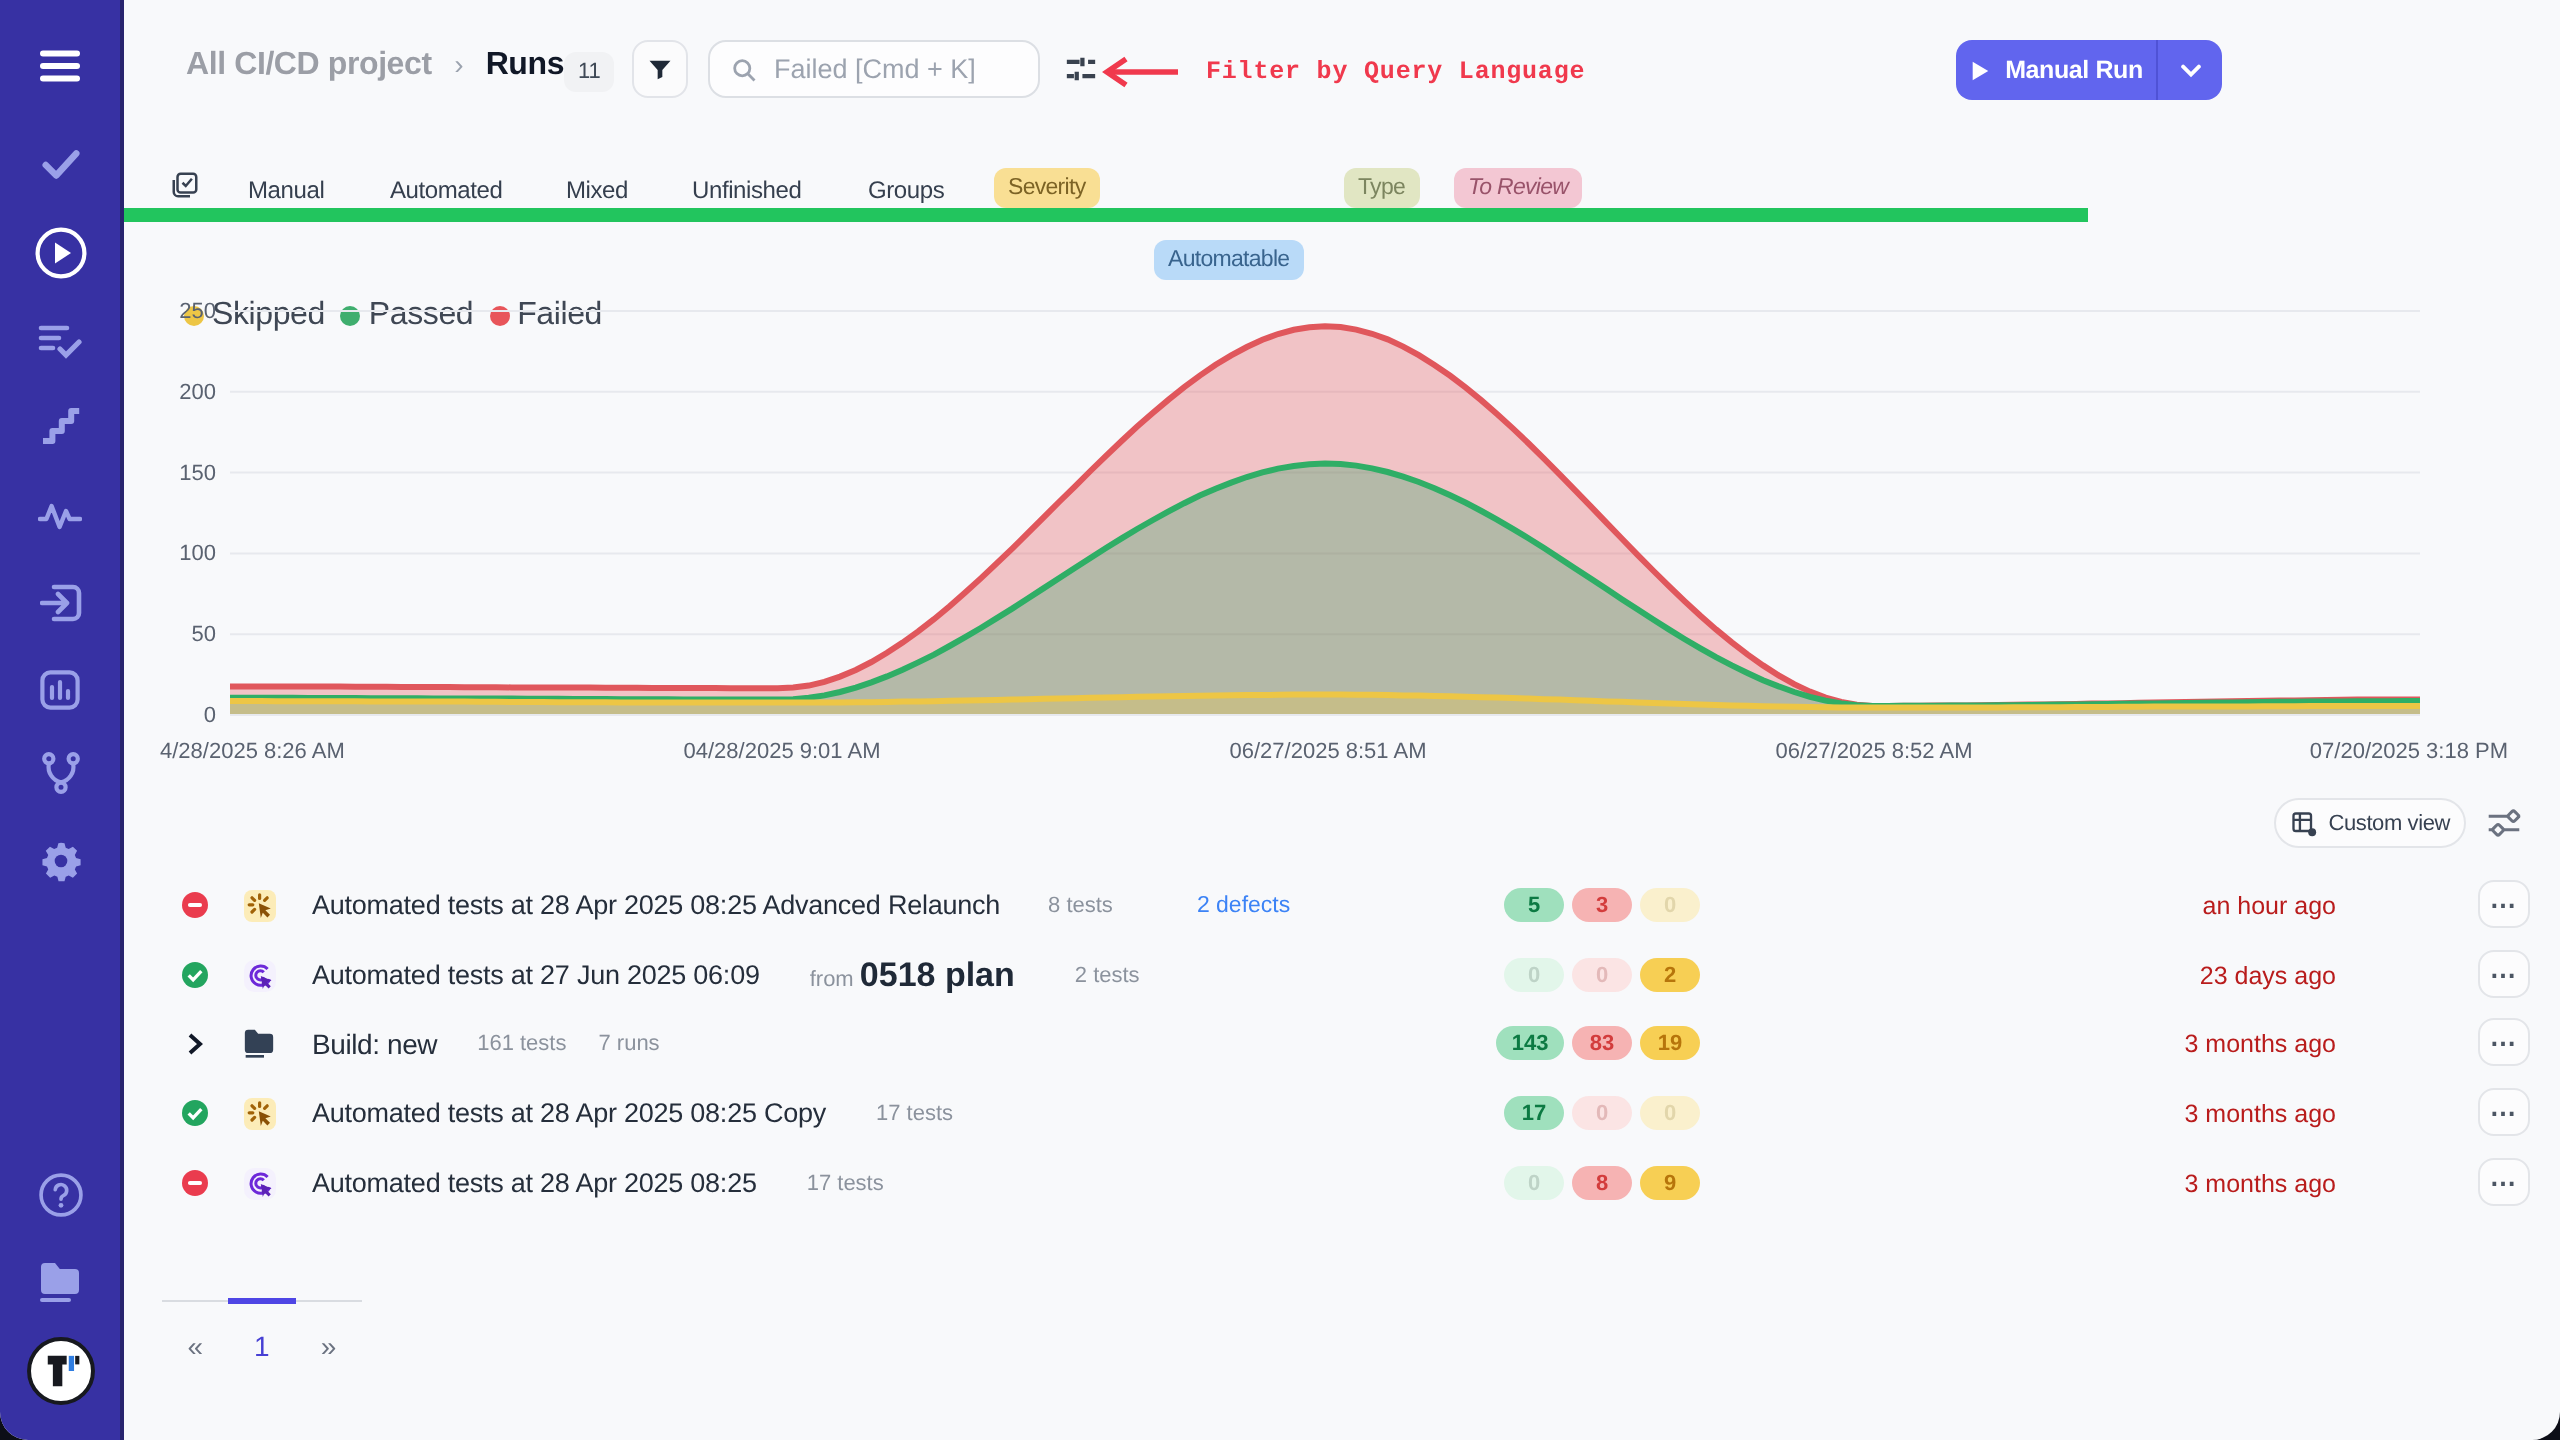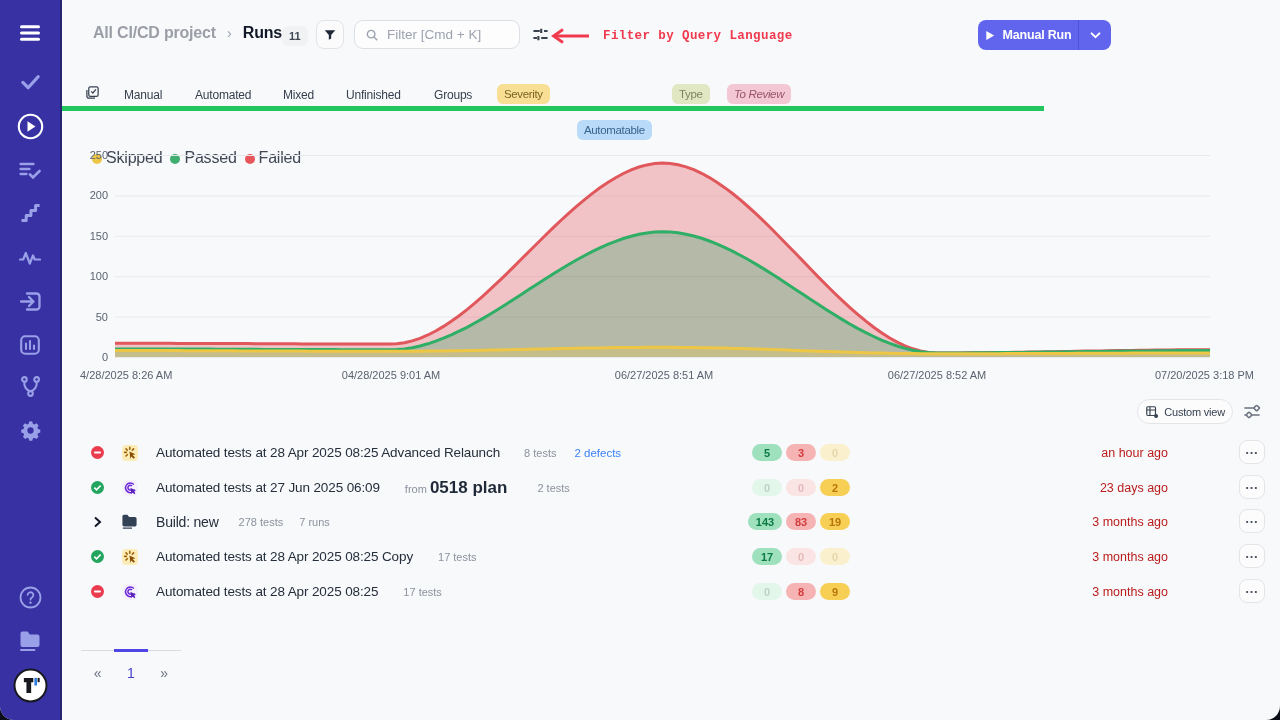--- a/index.html
+++ b/index.html
@@ -5,44 +5,44 @@
 * { margin:0; padding:0; box-sizing:border-box; }
 html,body { width:1280px; height:720px; overflow:hidden; background:#0c0e17; }
 body { font-family:"Liberation Sans", sans-serif; }
 .app { position:relative; width:1280px; height:720px; border-radius:0 0 14px 14px; overflow:hidden; background:#f8f9fb; }
 .sidebar { position:absolute; left:0; top:0; width:62px; height:720px; background:#3731a3; border-right:2px solid #28246e; }
 .sb-ic { position:absolute; left:0; width:60px; display:flex; justify-content:center; }
 .main { position:absolute; left:62px; top:0; width:1218px; height:720px; }
 .crumb { position:absolute; left:31px; top:24px; font-size:16px; letter-spacing:-0.2px; font-weight:700; color:#9b9ea6; }
 .crumb .sep { color:#9ca3af; font-weight:400; font-size:14px; padding:0 7px; }
 .crumb .cur { color:#111827; }
-.badge11 { position:absolute; left:220px; top:26px; background:#f1f2f4; color:#3f4956; font-size:11px; font-weight:700; border-radius:6px; padding:4px 7px; }
+.badge11 { position:absolute; left:220px; top:26px; background:#f1f2f4; color:#3f4956; font-size:11px; font-weight:400; border-radius:6px; padding:4px 7px; }
 .funnel { position:absolute; left:254px; top:20px; width:28px; height:29px; border:1px solid #e2e4e9; background:#fbfbfc; border-radius:8px; display:flex; align-items:center; justify-content:center; }
 .search { position:absolute; left:292px; top:20px; width:166px; height:29px; border:1px solid #dcdfe4; background:#fdfdfe; border-radius:9px; display:flex; align-items:center; padding:0 10px; gap:8px; }
 .search span { color:#9ca3af; font-size:13.5px; }
 .qlico { position:absolute; left:470px; top:26px; }
 .redarrow { position:absolute; left:489px; top:28px; }
 .redtext { position:absolute; left:541px; top:29px; font-family:"Liberation Mono", monospace; font-weight:700; font-size:12.5px; color:#f0394d; letter-spacing:0.4px; }
 .btn-run { position:absolute; left:916px; top:20px; width:133px; height:30px; background:#6165ee; border-radius:8px; display:flex; align-items:center; color:#fff; font-size:12.5px; letter-spacing:-0.2px; font-weight:700; }
 .btn-run .mainpart { flex:1; display:flex; align-items:center; justify-content:center; gap:8px; }
 .btn-run .divider { width:1px; height:30px; background:#4f52d6; }
 .btn-run .chev { width:32px; display:flex; align-items:center; justify-content:center; }
 .btn-report { position:absolute; left:1057px; top:20px; width:144px; height:30px; background:#fff; border:1px solid #dfe1fb; border-radius:8px; display:flex; align-items:center; justify-content:center; gap:6px; color:#b4b8f2; font-size:12px; letter-spacing:-0.2px; font-weight:700; }
-.tabsrow { position:absolute; left:0px; top:80px; width:982px; height:31px; border-bottom:5px solid #22c55e; }
+.tabsrow { position:absolute; left:0px; top:80px; width:982px; height:31px; border-bottom:7px solid #22c55e; }
 .selico { position:absolute; left:23px; top:5px; }
 .tab { position:absolute; top:8px; font-size:12px; letter-spacing:-0.2px; font-weight:500; color:#353f4e; }
 .pill { position:absolute; top:4px; height:20px; border-radius:6px; font-size:11.5px; letter-spacing:-0.35px; font-weight:500; display:flex; align-items:center; padding:0 7px; }
 .legend { position:absolute; left:30px; top:122px; display:flex; gap:8px; align-items:center; font-size:16px; letter-spacing:-0.2px; color:#3f4754;margin-top:27px; }
 .legend .dot { width:10px; height:10px; border-radius:50%; display:inline-block; margin-right:4px; vertical-align:-1px; }
 .cv-btn { position:absolute; right:47px; top:399px; height:25px; border:1px solid #e3e5e9; background:#fcfcfd; border-radius:13px; display:flex; align-items:center; gap:5px; padding:0 7px; font-size:11px; letter-spacing:-0.2px; font-weight:500; color:#374151; }
 .cv-sliders { position:absolute; right:18px; top:403px; }
 .row { position:absolute; left:0; width:1218px; height:35px; }
 .row .ttl { font-size:13.5px; letter-spacing:-0.12px; color:#252e3b; }
 .row .meta { font-size:11px; color:#8b929d; }
-.row .lnk { font-size:11.5px; color:#3c83f6; }
+.row .lnk { font-size:11.5px; color:#3c83f6;margin-left:24px; }
 .rowflex { position:absolute; left:29px; top:0; height:35px; display:flex; align-items:center; gap:18px; }
 .badges { position:absolute; left:686px; top:0; width:102px; height:35px; display:flex; align-items:center; justify-content:flex-end; gap:4px; }
 .bdg { min-width:30px; height:17px; border-radius:9px; font-size:11px; font-weight:700; display:flex; align-items:center; justify-content:center; padding:0 8px; }
 .b-g { background:#9fe0bd; color:#0c7a43; }
 .b-r { background:#f6b3b3; color:#d33c3c; }
 .b-y { background:#f7cf54; color:#b7750b; }
 .b-g0 { background:#e2f6ea; color:#bed3c7; }
 .b-r0 { background:#fbe4e4; color:#e3b9b9; }
 .b-y0 { background:#faf0cd; color:#e2d6ab; }
 .rtime { position:absolute; right:112px; top:0; height:35px; display:flex; align-items:center; font-size:12.5px; color:#b91c1c; }
@@ -60,21 +60,21 @@
   <div class="funnel">
         <svg width="14" height="14" viewBox="0 0 24 24" fill="#1f2937">
           <path d="M3 4h18l-7 8v6l-4 2v-8L3 4z"></path>
         </svg>
       </div>
   <div class="search">
     <svg width="14" height="14" viewBox="0 0 24 24" fill="none" stroke="#9ca3af" stroke-width="2.4">
           <circle cx="10.5" cy="10.5" r="6.5"></circle>
           <path d="M15.5 15.5 L21 21"></path>
         </svg>
-    <span>Filter [Cmd + K]</span>
+    <span>Failed [Cmd + K]</span>
   </div>
   <div class="qlico"><svg width="17" height="17" viewBox="0 0 24 24" fill="none" stroke="#39424f" stroke-width="3">
           <path d="M2 7h9M17 7h5M2 17h5M13 17h9"></path>
           <path d="M13 4v6M9 14v6"></path>
         </svg></div>
   <div class="redarrow"><svg width="39" height="16" viewBox="0 0 39 16">
           <path d="M3 8 H38" stroke="#f0394d" stroke-width="2.8"></path>
           <path d="M12 1.5 L2.5 8 L12 14.5" fill="none" stroke="#f0394d" stroke-width="2.8"></path>
         </svg></div>
   <div class="redtext">Filter by Query Language</div>
@@ -206,21 +206,21 @@
   <div class="row" style="top:504px;">
     <div class="rowflex">
           <svg width="12" height="12" viewBox="0 0 12 12" fill="none" stroke="#111827" stroke-width="2">
             <path d="M4 1.5 L9 6 L4 10.5"></path>
           </svg>
           <svg width="17" height="15" viewBox="0 0 20 18">
             <path d="M1.5 3 a2 2 0 0 1 2-2 h4l2 2.5h7a2 2 0 0 1 2 2V13a2 2 0 0 1-2 2h-13a2 2 0 0 1-2-2z" fill="#334155"></path>
             <path d="M2 17h11" stroke="#334155" stroke-width="1.6" fill="none"></path>
           </svg>
           <span class="ttl"><span style="font-size:14px; letter-spacing:-0.2px;">Build: new</span></span>
-          <span class="meta" style="margin-left:2px;">278 tests</span>
+          <span class="meta" style="margin-left:2px;">161 tests</span>
           <span class="meta" style="margin-left:-2px;">7 runs</span>
         </div>
     <div class="badges">
           <span class="bdg b-g">143</span>
           <span class="bdg b-r">83</span>
           <span class="bdg b-y">19</span>
         </div>
     <div class="rtime">3 months ago</div>
     <div class="dots">⋯</div>
   </div>

